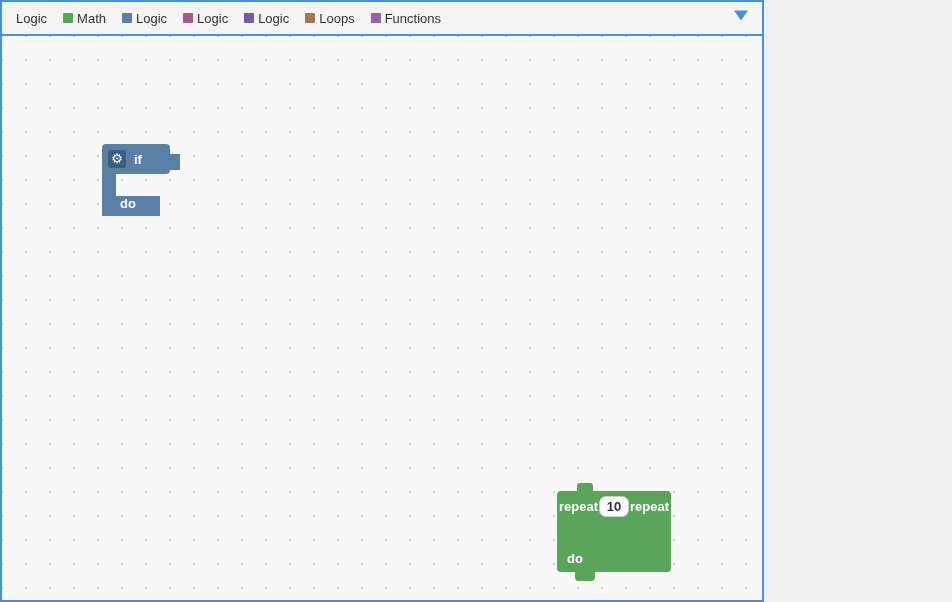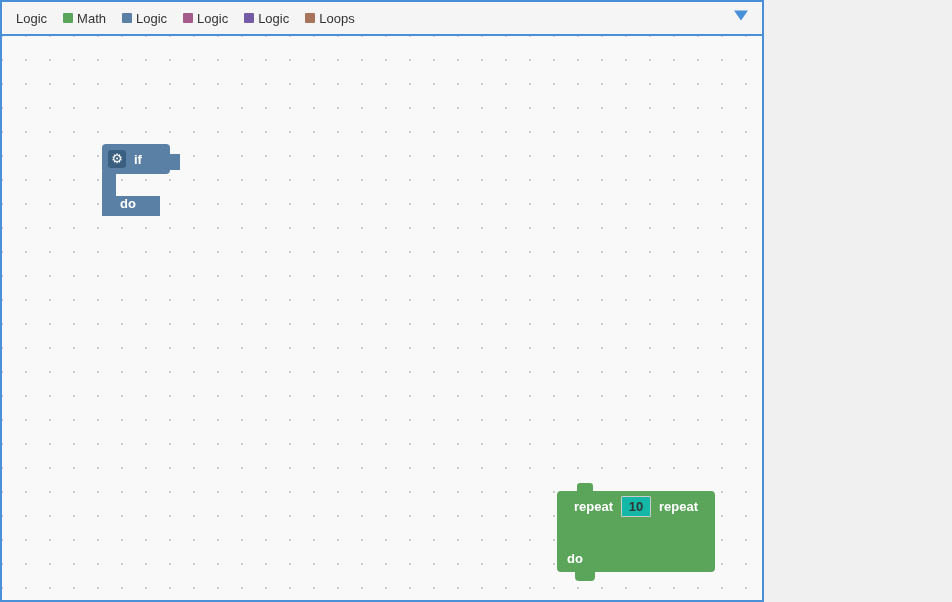--- a/index.html
+++ b/index.html
@@ -97,45 +97,45 @@
     .repeat-block-container {
       display: flex;
       flex-direction: column;
     }
 
     .repeat-top-row {
       display: flex;
       align-items: center;
       background: #5ba55b;
       border-radius: 4px 4px 0 0;
-      padding: 5px 17px;
-      gap: 8px;
+      padding: 5px 2px;
+      gap: 1px;
       color: white;
       font-size: 13px;
       font-weight: bold;
       min-height: 30px;
       position: relative;
     }
 
     .repeat-top-row::before {
       
       content: '';
       position: absolute;
       left: 20px;
       top: -8px;
       width: 16px;
       height: 8px;
       background: #5ba55b;
       border-radius: 3px 3px 0 0;
     }
 
     .repeat-input-box {
-      background: #14b8a6;
+      background: #ffffff;
       border: 1px solid #ccc;
-      border-radius: 1px;
+      border-radius: 7px;
       padding: 2px 6px;
       font-size: 13px;
       color: #333;
       min-width: 30px;
       text-align: center;
     }
 
     .repeat-bottom-row {
       display: flex;
       align-items: center;
@@ -185,20 +185,24 @@
       <span class="color-dot" style="background:#a55b8a;"></span>
       <span>Logic</span>
     </div>
     <div class="toolbar-item">
       <span class="color-dot" style="background:#745ba5;"></span>
       <span>Logic</span>
     </div>
     <div class="toolbar-item">
       <span class="color-dot" style="background:#a5745b;"></span>
       <span>Loops</span>
+    </div>
+    <div class="toolbar-item">
+      <span class="color-dot" style="background:#9a5ba5;"></span>
+      <span>Functions</span>
     </div>
 
     <div class="toolbar-arrow">
       <svg width="18" height="18" viewBox="0 0 18 18">
         <polygon points="9,14 2,4 16,4" fill="#4a90d9"></polygon>
       </svg>
     </div>
   </div>
 
   <div class="canvas-area">

